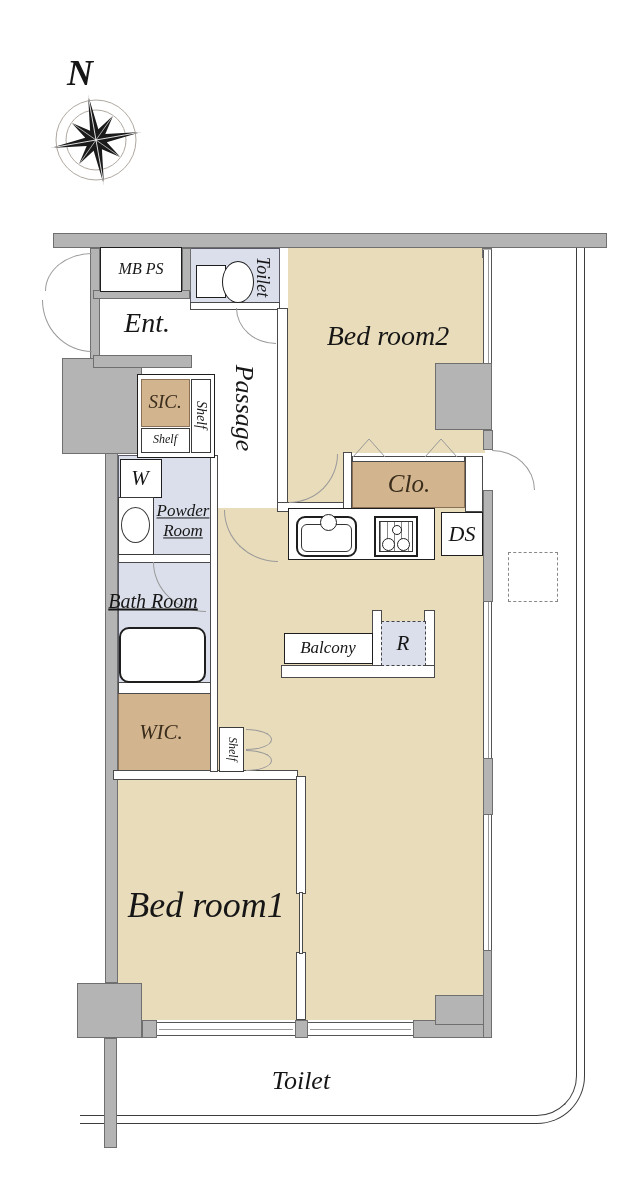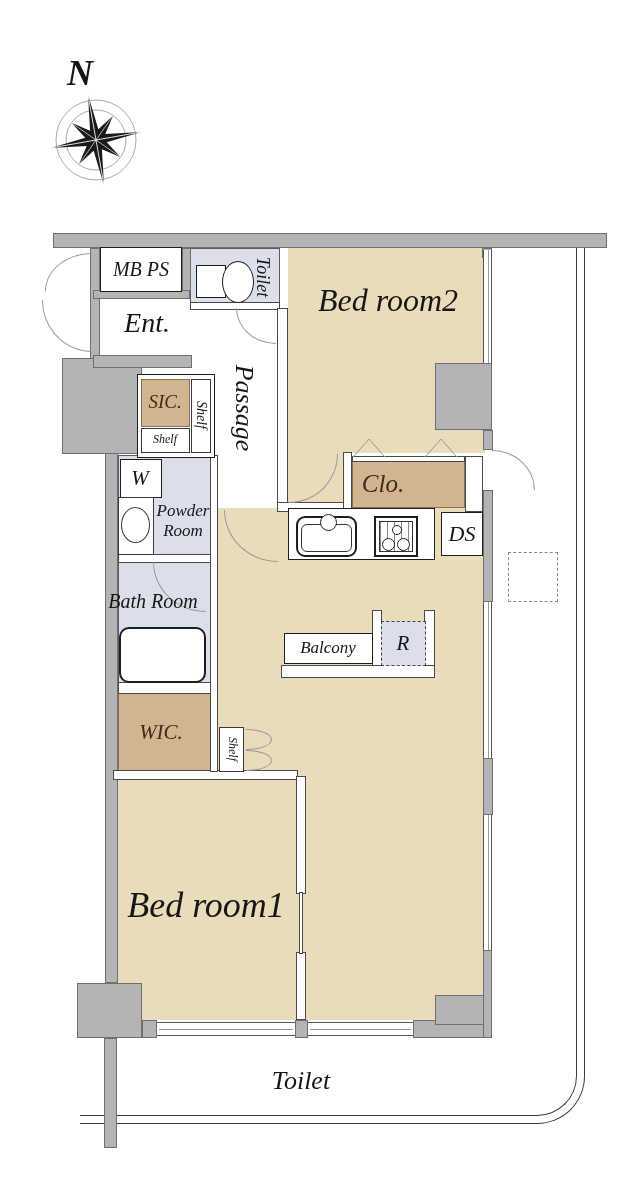--- a/index.html
+++ b/index.html
@@ -11,21 +11,21 @@
   .tan{position:absolute;box-sizing:border-box;background:#e9dcba;}
   .dtan{position:absolute;box-sizing:border-box;background:#d2b48e;border:1px solid #8a7054;}
   .blue{position:absolute;box-sizing:border-box;background:#dbdfeb;border:1px solid #5a5a66;}
   .box{position:absolute;box-sizing:border-box;background:#fff;border:1.6px solid #1e1e1e;}
   .b1{border-width:1px;border-color:#3a3a3a;}
   .b2{border-width:2px;}
   .lbl{position:absolute;font-style:italic;color:#161616;white-space:nowrap;
        transform:translate(-50%,-50%);text-align:center;line-height:1.15;}
   .brown{color:#3a2d1c;}
   .vert{writing-mode:vertical-rl;}
-  .wrap{white-space:normal;}
+  .wrap{white-space:normal;text-decoration:underline;}
   .arc{position:absolute;box-sizing:border-box;border:0 solid #9a9a9a;background:transparent;}
   .win-v{position:absolute;box-sizing:border-box;background:#fff;border-left:1px solid #555;border-right:1px solid #555;}
   .win-v i{position:absolute;left:50%;top:0;bottom:0;border-left:1px solid #999;}
   .win-h{position:absolute;box-sizing:border-box;background:#fff;border-top:1px solid #555;border-bottom:1px solid #555;}
   .win-h i{position:absolute;top:50%;left:2px;right:2px;border-top:1px solid #999;}
   .rail{position:absolute;box-sizing:border-box;border-right:1.5px solid #3c3c3c;border-bottom:1.5px solid #3c3c3c;}
   .burner{position:absolute;box-sizing:border-box;background:#fff;border:1.4px solid #222;border-radius:50%;}
 </style>
 </head>
 <body>
@@ -152,32 +152,32 @@
     <g transform="rotate(-10 48 48)">
       <polygon points="48,2 52.2,37.8 69.2,26.8 58.2,43.8 94,48 58.2,52.2 69.2,69.2 52.2,58.2 48,94 43.8,58.2 26.8,69.2 37.8,52.2 2,48 37.8,43.8 26.8,26.8 43.8,37.8" fill="#1a1a1a"></polygon>
       <line x1="48" y1="2" x2="48" y2="94" stroke="#fff" stroke-width="0.8"></line>
       <line x1="2" y1="48" x2="94" y2="48" stroke="#fff" stroke-width="0.8"></line>
       <line x1="26.8" y1="26.8" x2="69.2" y2="69.2" stroke="#fff" stroke-width="0.6"></line>
       <line x1="69.2" y1="26.8" x2="26.8" y2="69.2" stroke="#fff" stroke-width="0.6"></line>
     </g>
   </svg>
   <div class="lbl" style="left:80px;top:74px;font-size:36px;font-weight:bold;">N</div>
 
-  <div class="lbl" style="left:141px;top:269px;font-size:20px;">MB PS</div>
+  <div class="lbl" style="left:141px;top:269px;font-size:16px;">MB PS</div>
   <div class="lbl" style="left:147px;top:323px;font-size:28px;">Ent.</div>
   <div class="lbl vert" style="left:263px;top:277px;font-size:18px;">Toilet</div>
-  <div class="lbl" style="left:388px;top:300px;font-size:32px;">Bed room2</div>
+  <div class="lbl" style="left:388px;top:336px;font-size:28px;">Bed room2</div>
   <div class="lbl brown" style="left:165px;top:402px;font-size:19px;">SIC.</div>
   <div class="lbl vert" style="left:201px;top:415px;font-size:14px;">Shelf</div>
   <div class="lbl" style="left:165px;top:440px;font-size:12px;">Shelf</div>
   <div class="lbl vert" style="left:244px;top:408px;font-size:26px;">Passage</div>
   <div class="lbl" style="left:140px;top:478px;font-size:21px;">W</div>
   <div class="lbl wrap" style="left:183px;top:521px;font-size:17px;width:80px;">Powder Room</div>
   <div class="lbl wrap" style="left:153px;top:601px;font-size:20px;width:90px;">Bath Room</div>
-  <div class="lbl brown" style="left:383px;top:484px;font-size:25px;">Clo.</div>
+  <div class="lbl brown" style="left:409px;top:484px;font-size:25px;">Clo.</div>
   <div class="lbl" style="left:462px;top:534px;font-size:22px;">DS</div>
   <div class="lbl" style="left:328px;top:648px;font-size:17px;">Balcony</div>
   <div class="lbl" style="left:403px;top:643px;font-size:21px;">R</div>
   <div class="lbl brown" style="left:161px;top:732px;font-size:21px;">WIC.</div>
   <div class="lbl vert" style="left:232px;top:749px;font-size:12px;">Shelf</div>
   <div class="lbl" style="left:206px;top:906px;font-size:36px;">Bed room1</div>
   <div class="lbl" style="left:301px;top:1081px;font-size:26px;">Toilet</div>
 
 </div>
 

